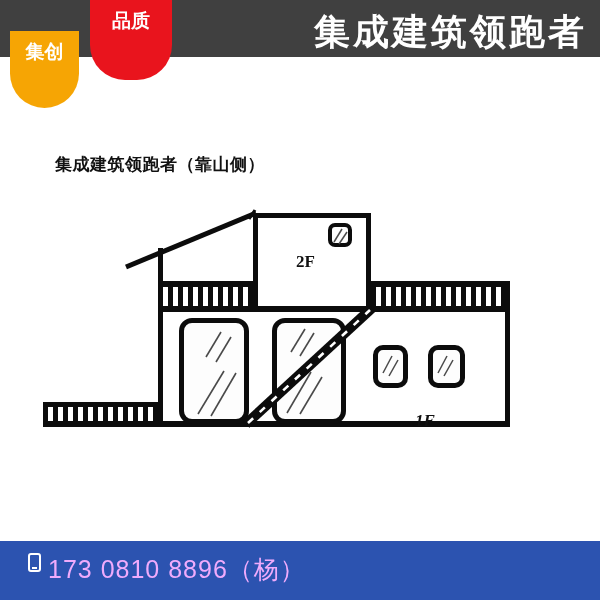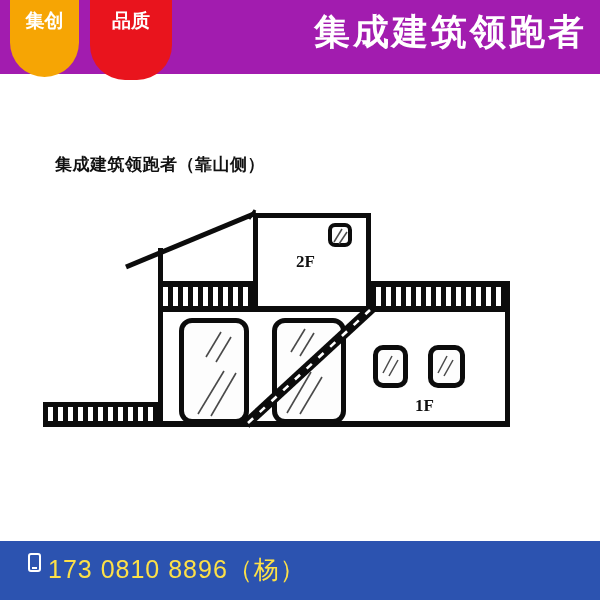--- a/index.html
+++ b/index.html
@@ -3,31 +3,32 @@
 <meta charset="utf-8">
 <style>
   html,body{margin:0;padding:0;}
   body{
     width:600px;height:600px;position:relative;overflow:hidden;
     background:#ffffff;
     font-family:"Liberation Sans", sans-serif;
   }
   
   .banner-top{
-    position:absolute;left:0;top:0;width:600px;height:74px;
-    background:#a21caf;
+    position:absolute;left:0;top:0;width:600px;height:57px;
+    background:#404040;
   }
   .badge{
     position:absolute;top:0;color:#fff;font-weight:bold;
     text-align:center;font-size:19px;line-height:21.5px;
     padding-top:10px;box-sizing:border-box;
   }
   .badge-orange{
     left:10px;width:69px;height:77px;background:#f6a504;
     border-radius:0 0 35px 35px;
+    margin-top:31px;
   }
   .badge-red{
     left:90px;width:82px;height:80px;background:#e9141d;
     border-radius:0 0 35px 35px;
   }
   .banner-title{
     position:absolute;top:8px;right:13px;
     color:#ffffff;font-size:36px;font-weight:bold;letter-spacing:3px;
     white-space:nowrap;
   }
@@ -73,38 +74,38 @@
   .win-big1{left:179px;top:318px;width:70px;height:106px;}
   .win-big2{left:272px;top:318px;width:74px;height:106px;}
   .win-sm-a{left:373px;top:345px;width:35px;height:43px;border-radius:10px;}
   .win-sm-b{left:428px;top:345px;width:37px;height:43px;border-radius:10px;}
   .win-2f{left:328px;top:223px;width:24px;height:24px;border-width:4px;border-radius:7px;}
   .floor-label{
     position:absolute;color:#111;font-size:17px;font-weight:bold;
     font-family:"Liberation Serif", serif;
   }
   .label-2f{left:296px;top:252px;text-align:right;}
-  .label-1f{left:415px;top:396px;}
+  .label-1f{left:415px;top:411px;font-style:italic;}
   .overlay-svg{position:absolute;left:0;top:0;width:600px;height:600px;pointer-events:none;}
   
   .banner-bottom{
     position:absolute;left:0;top:541px;width:600px;height:59px;
     background:#2c53b0;
   }
   .phone-icon{
     position:absolute;left:28px;top:12px;width:13px;height:19px;
     border:2px solid #ffffff;border-radius:3px;box-sizing:border-box;
   }
   .phone-icon::after{
     content:"";position:absolute;left:2px;bottom:1px;width:5px;height:2px;
     background:#ffffff;
   }
   .phone-text{
     position:absolute;left:48px;top:0;height:59px;line-height:57px;
-    color:#fde047;font-size:25px;letter-spacing:1px;white-space:nowrap;
+    color:#f0abfc;font-size:25px;letter-spacing:1px;white-space:nowrap;
   }
 </style>
 </head>
 <body>
 
 <div class="banner-top">
   <span class="banner-title">集成建筑领跑者</span>
 </div>
 <div class="badge badge-orange">
   <div>集创</div>

